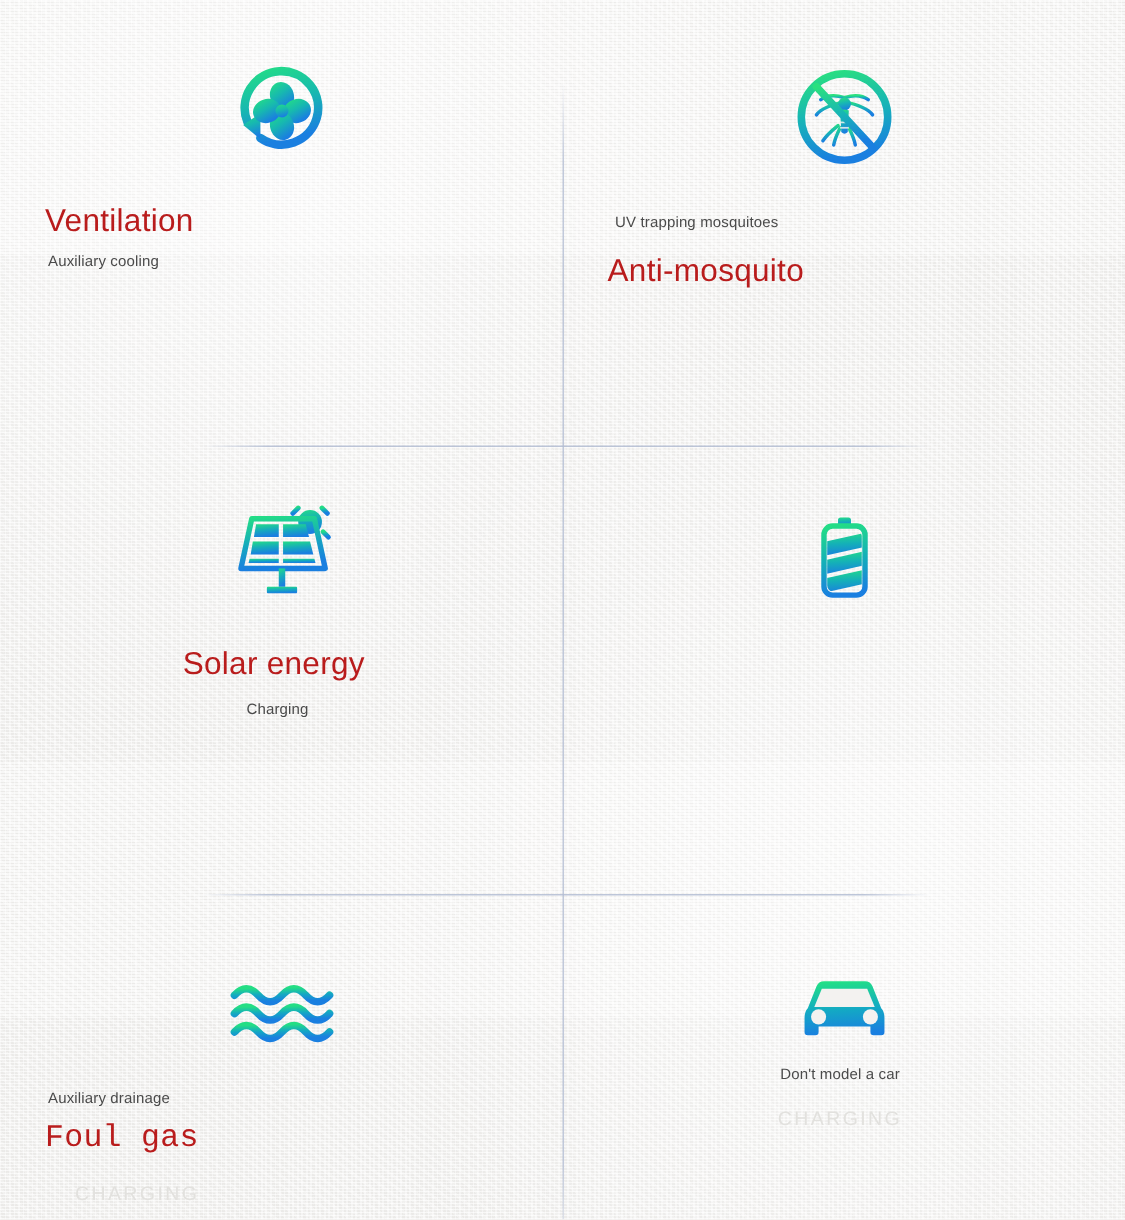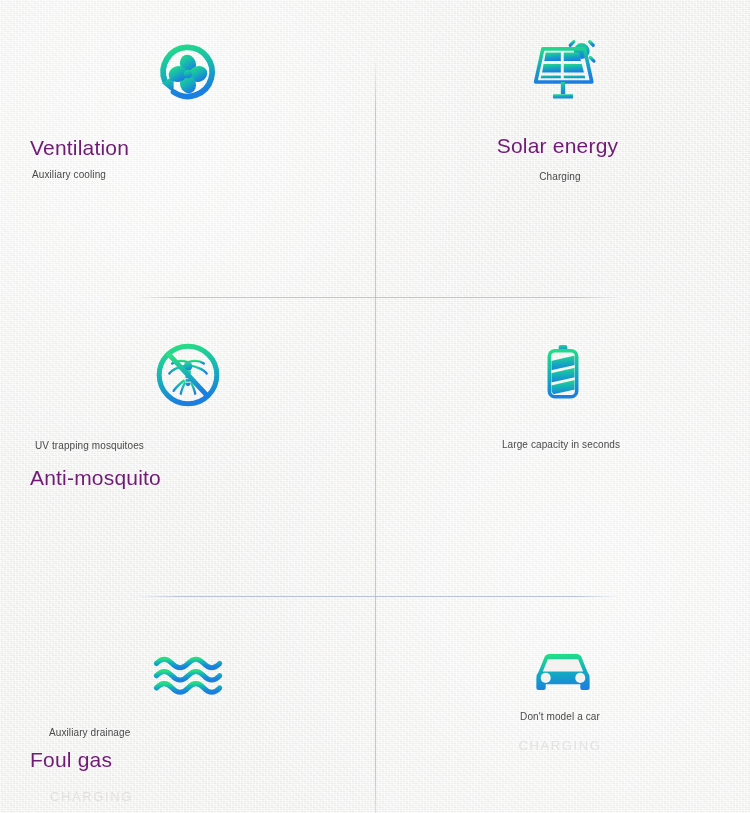--- a/index.html
+++ b/index.html
@@ -55,21 +55,21 @@
     display:flex;
     align-items:center;
     justify-content:center;
     flex:0 0 auto;
   }
   .feature-icon svg{ width:100%; height:100%; display:block; }
 
   
   .feature-title{
     font-size:21px;
-    color:#701a75;
+    color:#b91c1c;
     letter-spacing:.2px;
     white-space:nowrap;
   }
   .feature-sub{
     font-size:10px;
     color:#4a4a4a;
     letter-spacing:.1px;
     white-space:nowrap;
   }
   .feature-ghost{
@@ -90,22 +90,22 @@
 
   .c3 .feature-icon{ margin-top:42px; }
   .c3 .feature-sub{ margin-top:29px; align-self:flex-start; margin-left:35px; }
   .c3 .feature-title{ margin-top:15px; align-self:flex-start; margin-left:30px; }
 
   .c4 .feature-icon{ margin-top:40px; }
   .c4 .feature-sub{ margin-top:30px; margin-right:3px; }
   .c4 .feature-title{ margin-top:15px; margin-right:10px; }
 
   .c5 .feature-icon{ margin-top:55px; }
-  .c5 .feature-sub{ margin-top:28px; align-self:flex-start; margin-left:49px; }
-  .c5 .feature-title{ margin-top:10px; align-self:flex-start; margin-left:30px; }
+  .c5 .feature-sub{ margin-top:28px; align-self:flex-start; margin-left:32px; }
+  .c5 .feature-title{ margin-top:10px; align-self:flex-start; margin-left:30px;font-family:Liberation Mono, monospace; }
   .c5 .feature-ghost{ margin-top:17px; align-self:flex-start; margin-left:50px; }
 
   .c6 .feature-icon{ margin-top:55px; }
   .c6 .feature-title{ margin-top:30px; margin-right:5px; }
   .c6 .feature-sub{ margin-top:12px; margin-right:5px; }
   .c6 .feature-ghost{ margin-top:16px; margin-right:5px; }
 
   
   .divider-h{
     position:absolute;
@@ -161,55 +161,20 @@
           <ellipse cx="50" cy="64" rx="11" ry="13" transform="rotate(-18 50 64)"></ellipse>
           <ellipse cx="36" cy="50" rx="13" ry="11" transform="rotate(-18 36 50)"></ellipse>
           <circle cx="50" cy="50" r="6"></circle>
         </g>
       </svg>
     </div>
     <div class="feature-title">Ventilation</div>
     <div class="feature-sub">Auxiliary cooling</div>
   </div>
 
-  <div class="feature-cell c2">
-    <div class="feature-icon">
-      <svg viewBox="0 0 100 100" xmlns="http://www.w3.org/2000/svg">
-        <defs>
-          <linearGradient id="gradSolar" x1="0" y1="0" x2="0.2" y2="1">
-            <stop offset="0%" stop-color="#23dd86"></stop>
-            <stop offset="55%" stop-color="#15a8bf"></stop>
-            <stop offset="100%" stop-color="#1a7fe0"></stop>
-          </linearGradient>
-        </defs>
-        <g stroke="url(#gradSolar)" stroke-width="4.5" stroke-linecap="round" fill="none">
-          <line x1="76" y1="8" x2="76" y2="15"></line>
-          <line x1="91" y1="23" x2="98" y2="23"></line>
-          <line x1="87" y1="12" x2="92" y2="17"></line>
-          <line x1="65" y1="12" x2="60" y2="17"></line>
-          <line x1="88" y1="34" x2="93" y2="39"></line>
-        </g>
-        <circle cx="76" cy="25" r="11" fill="url(#gradSolar)"></circle>
-        <path d="M22 22 L80 22 L90 68 L12 68 Z" fill="none" stroke="url(#gradSolar)" stroke-width="5" stroke-linejoin="round"></path>
-        <g fill="url(#gradSolar)">
-          <path d="M26 27 L47 27 L47 39 L24 39 Z"></path>
-          <path d="M51 27 L72 27 L75 39 L51 39 Z"></path>
-          <path d="M23 43 L47 43 L47 55 L21 55 Z"></path>
-          <path d="M51 43 L76 43 L79 55 L51 55 Z"></path>
-          <path d="M20 59 L47 59 L47 63 L19 63 Z"></path>
-          <path d="M51 59 L80 59 L81 63 L51 63 Z"></path>
-        </g>
-        <rect x="47" y="68" width="6" height="17" fill="url(#gradSolar)"></rect>
-        <rect x="36" y="85" width="28" height="6" rx="1" fill="url(#gradSolar)"></rect>
-      </svg>
-    </div>
-    <div class="feature-title">Solar energy</div>
-    <div class="feature-sub">Charging</div>
-  </div>
-
   <div class="feature-cell c3">
     <div class="feature-icon">
       <svg viewBox="0 0 100 100" xmlns="http://www.w3.org/2000/svg">
         <defs>
           <linearGradient id="gradMosq" x1="0.1" y1="0" x2="0.3" y2="1">
             <stop offset="0%" stop-color="#2ae07f"></stop>
             <stop offset="50%" stop-color="#17b5b6"></stop>
             <stop offset="100%" stop-color="#1a7fe0"></stop>
           </linearGradient>
         </defs>
@@ -231,20 +196,55 @@
           <line x1="45" y1="55" x2="55" y2="55"></line>
           <line x1="46" y1="60" x2="54" y2="60"></line>
         </g>
         <line x1="24" y1="22" x2="76" y2="78" stroke="url(#gradMosq)" stroke-width="7" stroke-linecap="round"></line>
       </svg>
     </div>
     <div class="feature-sub">UV trapping mosquitoes</div>
     <div class="feature-title">Anti-mosquito</div>
   </div>
 
+  <div class="feature-cell c2">
+    <div class="feature-icon">
+      <svg viewBox="0 0 100 100" xmlns="http://www.w3.org/2000/svg">
+        <defs>
+          <linearGradient id="gradSolar" x1="0" y1="0" x2="0.2" y2="1">
+            <stop offset="0%" stop-color="#23dd86"></stop>
+            <stop offset="55%" stop-color="#15a8bf"></stop>
+            <stop offset="100%" stop-color="#1a7fe0"></stop>
+          </linearGradient>
+        </defs>
+        <g stroke="url(#gradSolar)" stroke-width="4.5" stroke-linecap="round" fill="none">
+          <line x1="76" y1="8" x2="76" y2="15"></line>
+          <line x1="91" y1="23" x2="98" y2="23"></line>
+          <line x1="87" y1="12" x2="92" y2="17"></line>
+          <line x1="65" y1="12" x2="60" y2="17"></line>
+          <line x1="88" y1="34" x2="93" y2="39"></line>
+        </g>
+        <circle cx="76" cy="25" r="11" fill="url(#gradSolar)"></circle>
+        <path d="M22 22 L80 22 L90 68 L12 68 Z" fill="none" stroke="url(#gradSolar)" stroke-width="5" stroke-linejoin="round"></path>
+        <g fill="url(#gradSolar)">
+          <path d="M26 27 L47 27 L47 39 L24 39 Z"></path>
+          <path d="M51 27 L72 27 L75 39 L51 39 Z"></path>
+          <path d="M23 43 L47 43 L47 55 L21 55 Z"></path>
+          <path d="M51 43 L76 43 L79 55 L51 55 Z"></path>
+          <path d="M20 59 L47 59 L47 63 L19 63 Z"></path>
+          <path d="M51 59 L80 59 L81 63 L51 63 Z"></path>
+        </g>
+        <rect x="47" y="68" width="6" height="17" fill="url(#gradSolar)"></rect>
+        <rect x="36" y="85" width="28" height="6" rx="1" fill="url(#gradSolar)"></rect>
+      </svg>
+    </div>
+    <div class="feature-title">Solar energy</div>
+    <div class="feature-sub">Charging</div>
+  </div>
+
   <div class="feature-cell c4">
     <div class="feature-icon">
       <svg viewBox="0 0 100 100" xmlns="http://www.w3.org/2000/svg">
         <defs>
           <linearGradient id="gradBat" x1="0.2" y1="0" x2="0.3" y2="1">
             <stop offset="0%" stop-color="#23dd86"></stop>
             <stop offset="50%" stop-color="#14b0b8"></stop>
             <stop offset="100%" stop-color="#1a7fe0"></stop>
           </linearGradient>
           <clipPath id="batClip">
@@ -253,21 +253,20 @@
         </defs>
         <rect x="44" y="11" width="12" height="8" rx="2.5" fill="url(#gradBat)"></rect>
         <rect x="31" y="19" width="38" height="64" rx="8" fill="none" stroke="url(#gradBat)" stroke-width="5"></rect>
         <g clip-path="url(#batClip)" fill="url(#gradBat)">
           <path d="M30 34 L70 25 L70 38 L30 47 Z"></path>
           <path d="M30 51 L70 42 L70 55 L30 64 Z"></path>
           <path d="M30 68 L70 59 L70 72 L30 81 Z"></path>
         </g>
       </svg>
     </div>
-    <div class="feature-sub">Large capacity in seconds</div>
   </div>
 
   <div class="feature-cell c5">
     <div class="feature-icon" style="height:48px;">
       <svg viewBox="0 0 100 60" xmlns="http://www.w3.org/2000/svg">
         <defs>
           <linearGradient id="gradWave" x1="0" y1="0" x2="0.15" y2="1">
             <stop offset="0%" stop-color="#24de84"></stop>
             <stop offset="50%" stop-color="#14a9c2"></stop>
             <stop offset="100%" stop-color="#1a7fe0"></stop>

